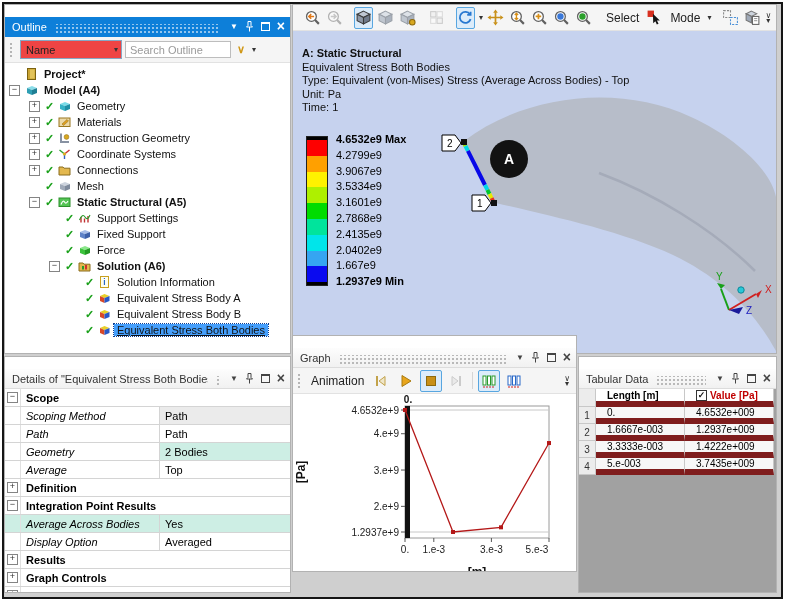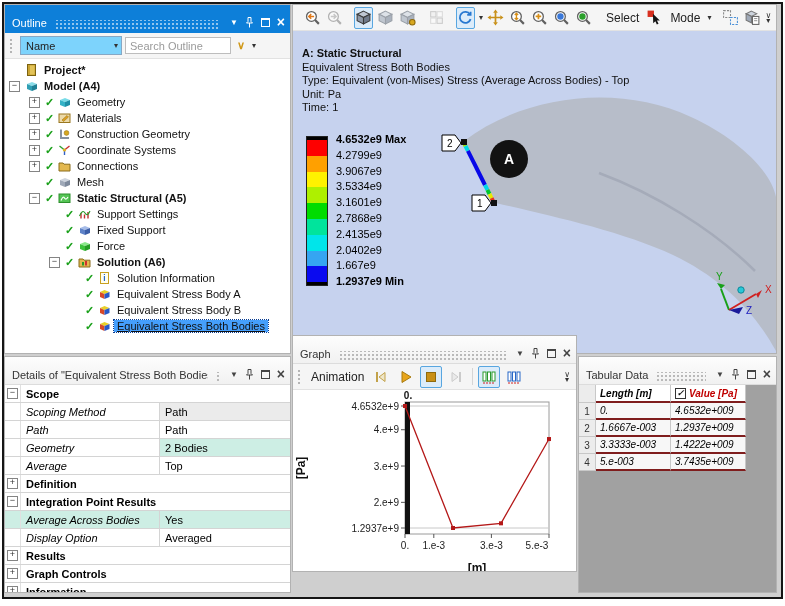--- a/index.html
+++ b/index.html
@@ -5,42 +5,42 @@
   html,body{margin:0;padding:0;background:#fff;}
   body{width:785px;height:606px;position:relative;font-family:"Liberation Sans",sans-serif;-webkit-font-smoothing:antialiased;}
   .window{position:absolute;left:2px;top:2px;width:777px;height:593px;border:2px solid #151515;background:#cfcfcf;overflow:hidden;}
   .panel{position:absolute;background:#fff;border:1px solid #b2b2b2;box-sizing:border-box;display:flex;flex-direction:column;overflow:hidden;}
   #outline{left:0;top:0;width:287px;height:350px;}
   #viewport{left:288px;top:0;width:485px;height:350px;}
   #details{left:0;top:352px;width:287px;height:237px;}
   #graph{left:288px;top:331px;width:285px;height:237px;}
   #tabular{left:574px;top:352px;width:199px;height:237px;}
   
-  .phead{height:19px;min-height:19px;display:flex;align-items:center;padding:8px 5px 0 7px;font-size:11px;color:#333;background:linear-gradient(#fdfdfd,#f1f1f1);border-bottom:1px solid #dcdcdc;}
+  .phead{height:19px;min-height:19px;display:flex;align-items:center;padding:0 5px 0 7px;font-size:11px;color:#333;background:linear-gradient(#fdfdfd,#f1f1f1);border-bottom:1px solid #dcdcdc;margin-top:12px;}
   .phead.blue{background:#0d7fd9;color:#fff;border-bottom:1px solid #0d7fd9;}
   .pdots{flex:1;height:9px;margin:3px 6px 0 8px;background-image:radial-gradient(circle,#b9b9b9 1px,transparent 1.3px);background-size:4px 4px;background-position:0 2px;}
   .phead.blue .pdots{background-image:radial-gradient(circle,rgba(255,255,255,.55) 1px,transparent 1.3px);}
   .hicons{display:flex;align-items:center;gap:7px;margin-left:4px;color:#444;}
   .phead.blue .hicons{color:#fff;}
   .hic{cursor:default;line-height:1;display:inline-flex;align-items:center;}
   .hic.menu{font-size:8px;}
   .hic.max span{display:block;width:7px;height:6px;border:1px solid currentColor;border-top-width:2px;}
   .hic.close{font-size:14px;font-weight:bold;margin-top:-2px;}
   
   .tbar{height:25px;min-height:25px;display:flex;align-items:center;gap:3px;padding:0 4px;background:#f5f5f5;border-bottom:1px solid #e2e2e2;font-size:11px;color:#222;}
   .grip{width:5px;height:16px;margin-right:3px;background-image:radial-gradient(circle,#b5b5b5 1px,transparent 1.2px);background-size:4px 4px;}
   .tsep{width:1px;height:17px;background:#d5d5d5;margin:0 2px;}
   .tbtn{display:inline-flex;align-items:center;justify-content:center;width:20px;height:20px;border:1px solid transparent;border-radius:2px;}
   .tbtn.sel{border-color:#58a6e0;background:#dcecfa;}
   .tbtn.dim{opacity:.45;}
   .tlab{padding:0 3px;font-size:12px;color:#222;}
   .caret{font-size:8px;color:#333;margin-left:1px;}
   .ovf{margin-left:auto;display:flex;flex-direction:column;align-items:center;line-height:5px;font-size:8px;color:#333;padding-right:2px;}
   
-  .combo{display:flex;align-items:center;justify-content:space-between;width:92px;height:17px;border:1px solid #86a7c4;background:#7dd3fc;padding:0 3px 0 5px;font-size:11px;}
+  .combo{display:flex;align-items:center;justify-content:space-between;width:92px;height:17px;border:1px solid #86a7c4;background:#ef4444;padding:0 3px 0 5px;font-size:11px;}
   .searchbox{width:96px;height:15px;border:1px solid #bdbdbd;font-size:11px;padding:0 4px;font-family:"Liberation Sans",sans-serif;color:#444;}
   .searchbox::placeholder{color:#9a9a9a;}
   .goldchev{color:#d09818;font-weight:bold;font-size:11px;padding:0 3px;}
   
   #tree{flex:1;overflow:hidden;background:#fff;padding-top:3px;}
   .trow{display:flex;align-items:center;height:16px;font-size:11px;white-space:nowrap;}
   .trow.b .tlabel{font-weight:bold;}
   .exp{width:9px;height:9px;min-width:9px;border:1px solid #848484;background:#fff;font-size:9px;line-height:7px;text-align:center;color:#333;margin-right:5px;}
   .exp.empty{border-color:transparent;background:transparent;}
   .chk{width:13px;min-width:13px;color:#1aa01a;font-weight:bold;font-size:11px;}
@@ -69,21 +69,21 @@
   .hl-gray{background:#ebebeb;}
   .hl-teal{background:#cdeee4;}
   
   #gplot{flex:1;}
   
   #tbody{flex:1;position:relative;background:#a1a1a1;font-size:10px;}
   .ttable{position:absolute;left:0;top:0;background:#fff;}
   .trrow{display:flex;height:17px;box-sizing:border-box;}
   .trrow.head{height:18px;background:#f3f3f3;font-weight:bold;}
   .tnum{width:16px;min-width:16px;background:#ececec;border-right:1px solid #c8c8c8;border-bottom:1px solid #c8c8c8;display:flex;align-items:center;justify-content:center;color:#333;}
-  .tcell{width:66px;min-width:66px;padding:0 4px;border-right:1px solid #c8c8c8;border-bottom:2px solid #7f1d1d;display:flex;align-items:center;background:#f7f7f7;white-space:nowrap;overflow:hidden;font-style:italic;}
+  .tcell{width:66px;min-width:66px;padding:0 11px;border-right:1px solid #c8c8c8;border-bottom:6px solid #7f1d1d;display:flex;align-items:center;background:#f7f7f7;white-space:nowrap;overflow:hidden;}
   .trrow.head .tcell{background:#fff;}
   .redtxt{color:#c00000;}
   .cbx{width:9px;height:9px;border:1px solid #333;background:#fff;font-size:9px;line-height:9px;text-align:center;margin-right:3px;font-weight:bold;color:#111;}
   svg text{font-family:"Liberation Sans",sans-serif;}
 </style>
 </head>
 <body>
 
 <div class="window">
 

